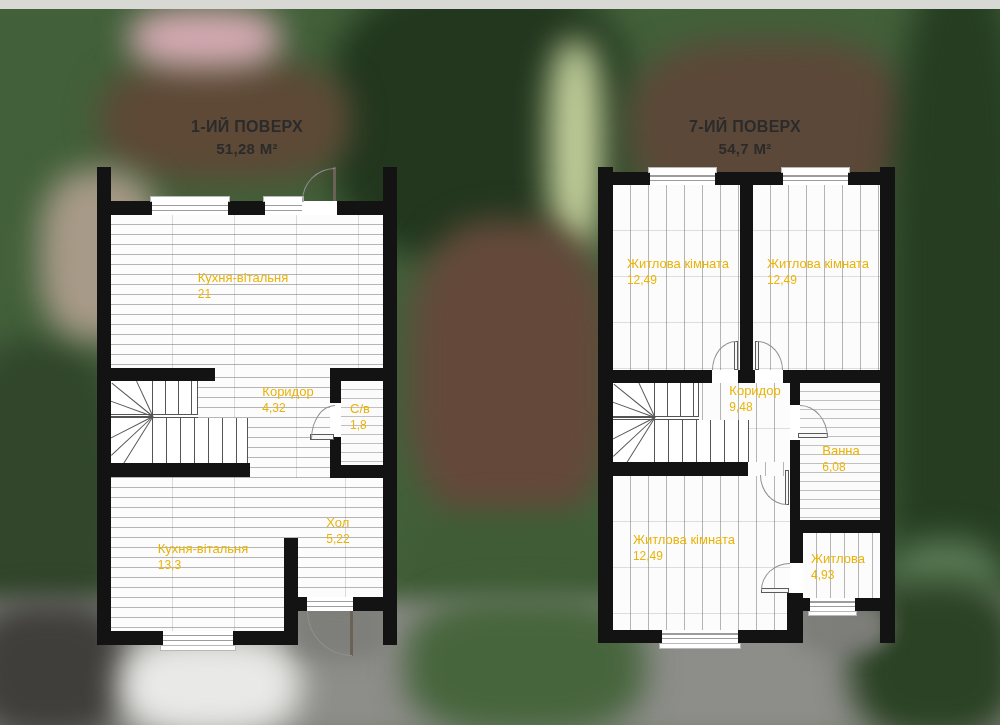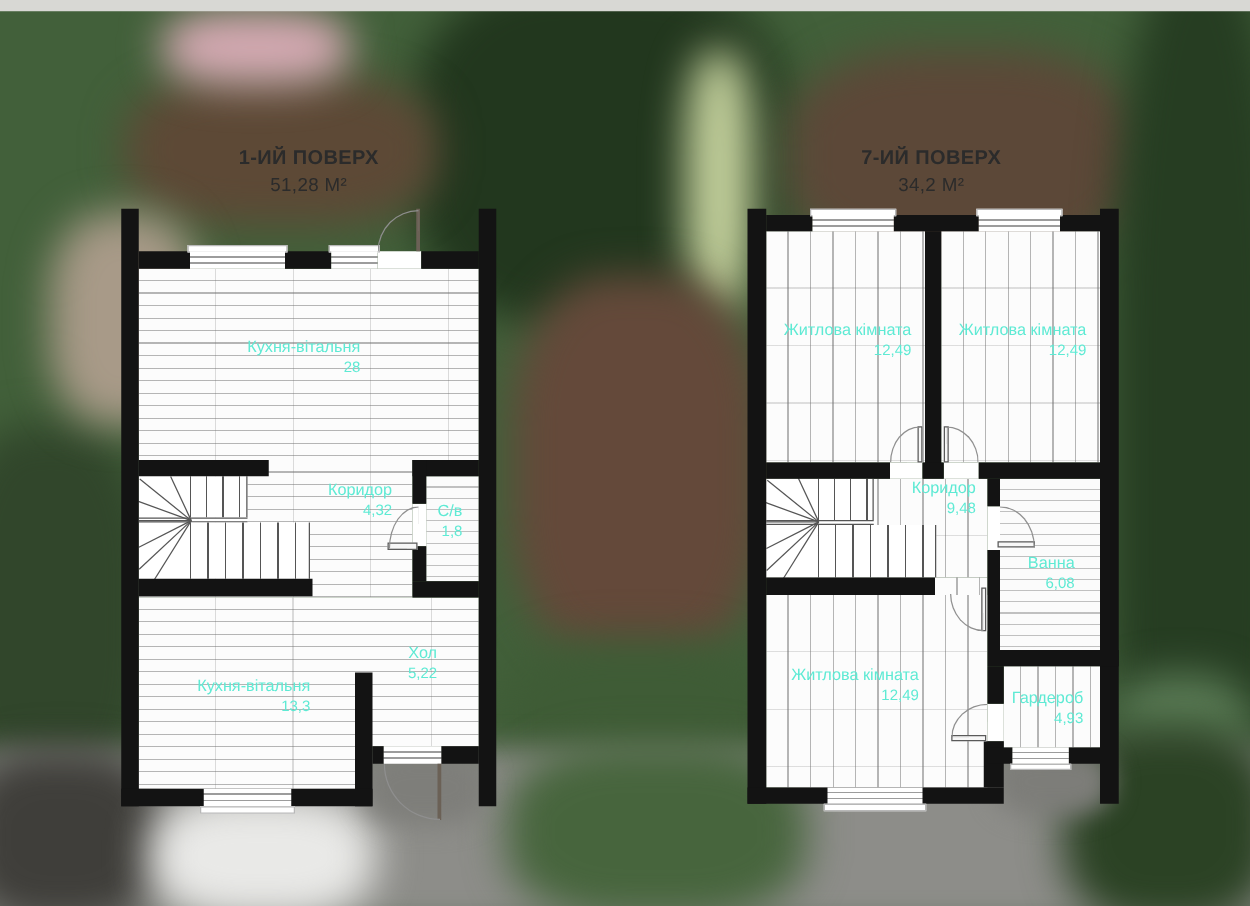--- a/index.html
+++ b/index.html
@@ -21,25 +21,25 @@
   .treads-l{position:absolute;background-color:#fff;background-image:repeating-linear-gradient(90deg,#555 0 1px,transparent 1px 14px);border-right:1px solid #555;box-sizing:border-box}
   .stair-div{position:absolute;background:#fff;border-top:1px solid #555;border-bottom:1px solid #555;box-sizing:border-box}
   .wbase{position:absolute;background:#fff}
   .fan{position:absolute;height:1px;background:#555;transform-origin:0 50%}
   .arc{position:absolute;border:1.5px solid #8f8f8f;box-sizing:border-box;background:transparent}
   .arc-tl{border-right:none;border-bottom:none;border-radius:100% 0 0 0}
   .arc-tr{border-left:none;border-bottom:none;border-radius:0 100% 0 0}
   .arc-bl{border-right:none;border-top:none;border-radius:0 0 0 100%}
   .leaf{position:absolute;background:#f7f7f7;border:1px solid #5a5a5a;box-sizing:border-box}
   .leaf-dark{position:absolute;background:#6b6156}
-  .room-label{position:absolute;transform:translate(-50%,-50%);text-align:right;color:#5eead4;white-space:nowrap;line-height:1.3}
+  .room-label{position:absolute;transform:translate(-50%,-50%);text-align:left;color:#eab308;white-space:nowrap;line-height:1.3}
   .room-label .nm{font-size:13px}
   .room-label .ar{font-size:12px}
   .floor-title{position:absolute;transform:translateX(-50%);text-align:center;color:#2b2b2b;font-weight:600;font-size:16px;letter-spacing:.3px;line-height:1.45;white-space:nowrap}
-  .floor-title .tot{font-size:15px;font-weight:400}
+  .floor-title .tot{font-size:15px;font-weight:700}
 </style>
 </head>
 <body>
 
 <div class="bg">
   <div class="blob" style="left:330px;top:-20px;width:300px;height:280px;background:#22371e"></div>
   <div class="blob" style="left:630px;top:40px;width:280px;height:170px;background:#5c4838"></div>
   <div class="blob" style="left:890px;top:-30px;width:140px;height:785px;background:#263d22"></div>
   <div class="blob" style="left:-40px;top:340px;width:160px;height:300px;background:#31462b"></div>
   <div class="blob" style="left:100px;top:60px;width:250px;height:120px;background:#5d4936"></div>
@@ -58,21 +58,21 @@
   <div class="blob" style="left:795px;top:598px;width:95px;height:55px;background:#7d7d79;filter:blur(10px)"></div>
   <div class="topstrip"></div>
 </div>
 
 <div class="floor-title" style="left:247px;top:115px">
   <div>1-ИЙ ПОВЕРХ</div>
   <div class="tot">51,28 М²</div>
 </div>
 <div class="floor-title" style="left:745px;top:115px">
   <div>7-ИЙ ПОВЕРХ</div>
-  <div class="tot">34,2 М²</div>
+  <div class="tot">54,7 М²</div>
 </div>
 
 <div class="plan" style="left:97px;top:167px;width:300px;height:478px">
 
   <div class="floor-h" style="left:14px;top:48px;width:272px;height:153px"></div>
   <div class="floor-h" style="left:14px;top:201px;width:219px;height:110px"></div>
   <div class="tile-h" style="left:244px;top:214px;width:42px;height:84px"></div>
   <div class="floor-h" style="left:14px;top:311px;width:173px;height:153px"></div>
   <div class="floor-h" style="left:187px;top:311px;width:99px;height:119px"></div>
   <div class="patch" style="left:233px;top:236px;width:11px;height:34px"></div>
@@ -118,21 +118,21 @@
 
   <div class="leaf-dark" style="left:236px;top:0;width:3px;height:34px"></div>
   <div class="arc arc-tl" style="left:205px;top:1px;width:33px;height:33px"></div>
   <div class="leaf" style="left:213px;top:267px;width:24px;height:6px"></div>
   <div class="arc arc-tl" style="left:214px;top:238px;width:24px;height:34px"></div>
   <div class="leaf-dark" style="left:253px;top:444px;width:3px;height:45px"></div>
   <div class="arc arc-bl" style="left:210px;top:444px;width:45px;height:45px"></div>
 
   <div class="room-label" style="left:146px;top:119px">
     <div class="nm">Кухня-вітальня</div>
-    <div class="ar">28</div>
+    <div class="ar">21</div>
   </div>
   <div class="room-label" style="left:191px;top:233px">
     <div class="nm">Коридор</div>
     <div class="ar">4,32</div>
   </div>
   <div class="room-label" style="left:263px;top:250px">
     <div class="nm">С/в</div>
     <div class="ar">1,8</div>
   </div>
   <div class="room-label" style="left:106px;top:390px">
@@ -226,16 +226,16 @@
   </div>
   <div class="room-label" style="left:243px;top:292px">
     <div class="nm">Ванна</div>
     <div class="ar">6,08</div>
   </div>
   <div class="room-label" style="left:86px;top:381px">
     <div class="nm">Житлова кімната</div>
     <div class="ar">12,49</div>
   </div>
   <div class="room-label" style="left:240px;top:400px">
-    <div class="nm">Гардероб</div>
+    <div class="nm">Житлова</div>
     <div class="ar">4,93</div>
   </div>
 </div>
 
 </body></html>

